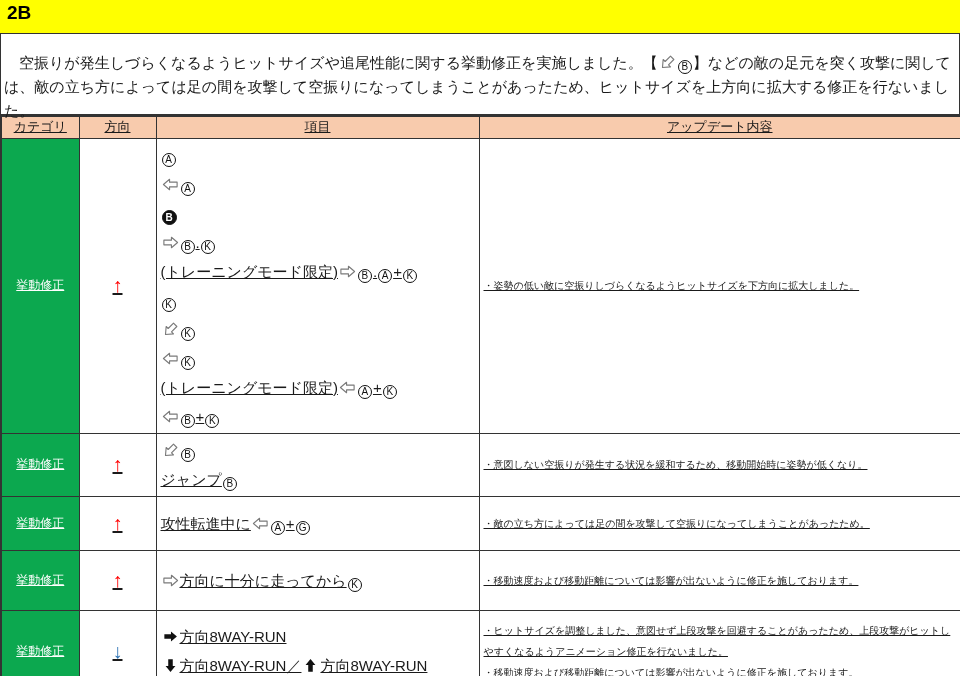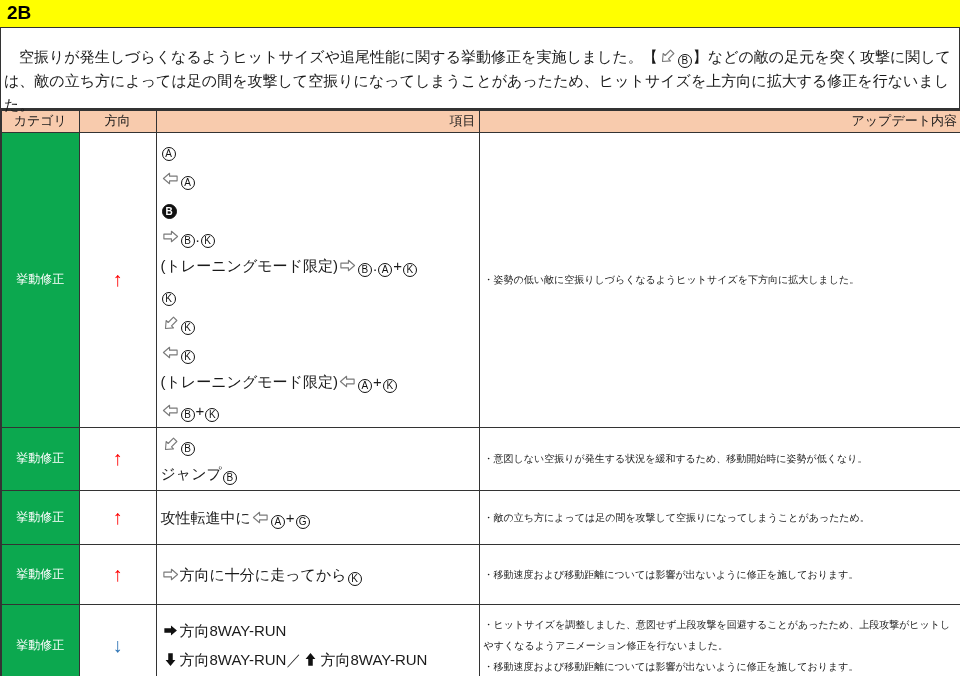--- a/index.html
+++ b/index.html
@@ -1,25 +1,25 @@
 <!DOCTYPE html>
 <html><head>
 <meta charset="utf-8">
 <style>
   html,body{margin:0;padding:0;background:#ffffff;width:960px;height:676px;overflow:hidden;
     font-family:"Liberation Sans","DejaVu Sans",sans-serif;color:#1a1a1a;}
-  .title-bar{background:#FFFF00;height:28px;box-sizing:border-box;padding:2px 0 0 7px;
+  .title-bar{background:#FFFF00;height:34px;box-sizing:border-box;padding:2px 0 0 7px;
     border-bottom:1px solid #333;}
   .title-bar span{font-weight:bold;font-size:19px;color:#000;}
   .description{box-sizing:border-box;height:81px;border:1px solid #333;border-top:none;
     font-size:15px;line-height:24px;padding:17px 4px 0 3px;}
   table{border-collapse:collapse;table-layout:fixed;width:960px;box-sizing:border-box;
     border:2px solid #333;}
-  th,td{border:1px solid #333;box-sizing:border-box;vertical-align:middle;}
-  th{background:#F8CBAD;font-weight:normal;font-size:13px;height:22px;padding:1px 3px;text-align:right;}
+  th,td{border:1px solid #333;box-sizing:border-box;vertical-align:middle;text-decoration:underline;}
+  th{background:#F8CBAD;font-weight:normal;font-size:13px;height:22px;padding:1px 3px;text-align:center;}
   th.center{text-align:center;}
   td.cat{color:#ffffff;text-align:center;font-size:12px;}
   td.dir{text-align:center;font-size:20px;font-weight:600;}
   td.items{padding:2px 4px;font-size:15px;}
   td.items .line{line-height:29px;white-space:nowrap;}
   td.content{padding:3px 4px;font-size:10px;vertical-align:middle;}
   td.content .bullet{line-height:21px;}
   tbody tr:nth-child(1){height:292px;}
   tbody tr:nth-child(2){height:56px;}
   tbody tr:nth-child(3){height:54px;}

